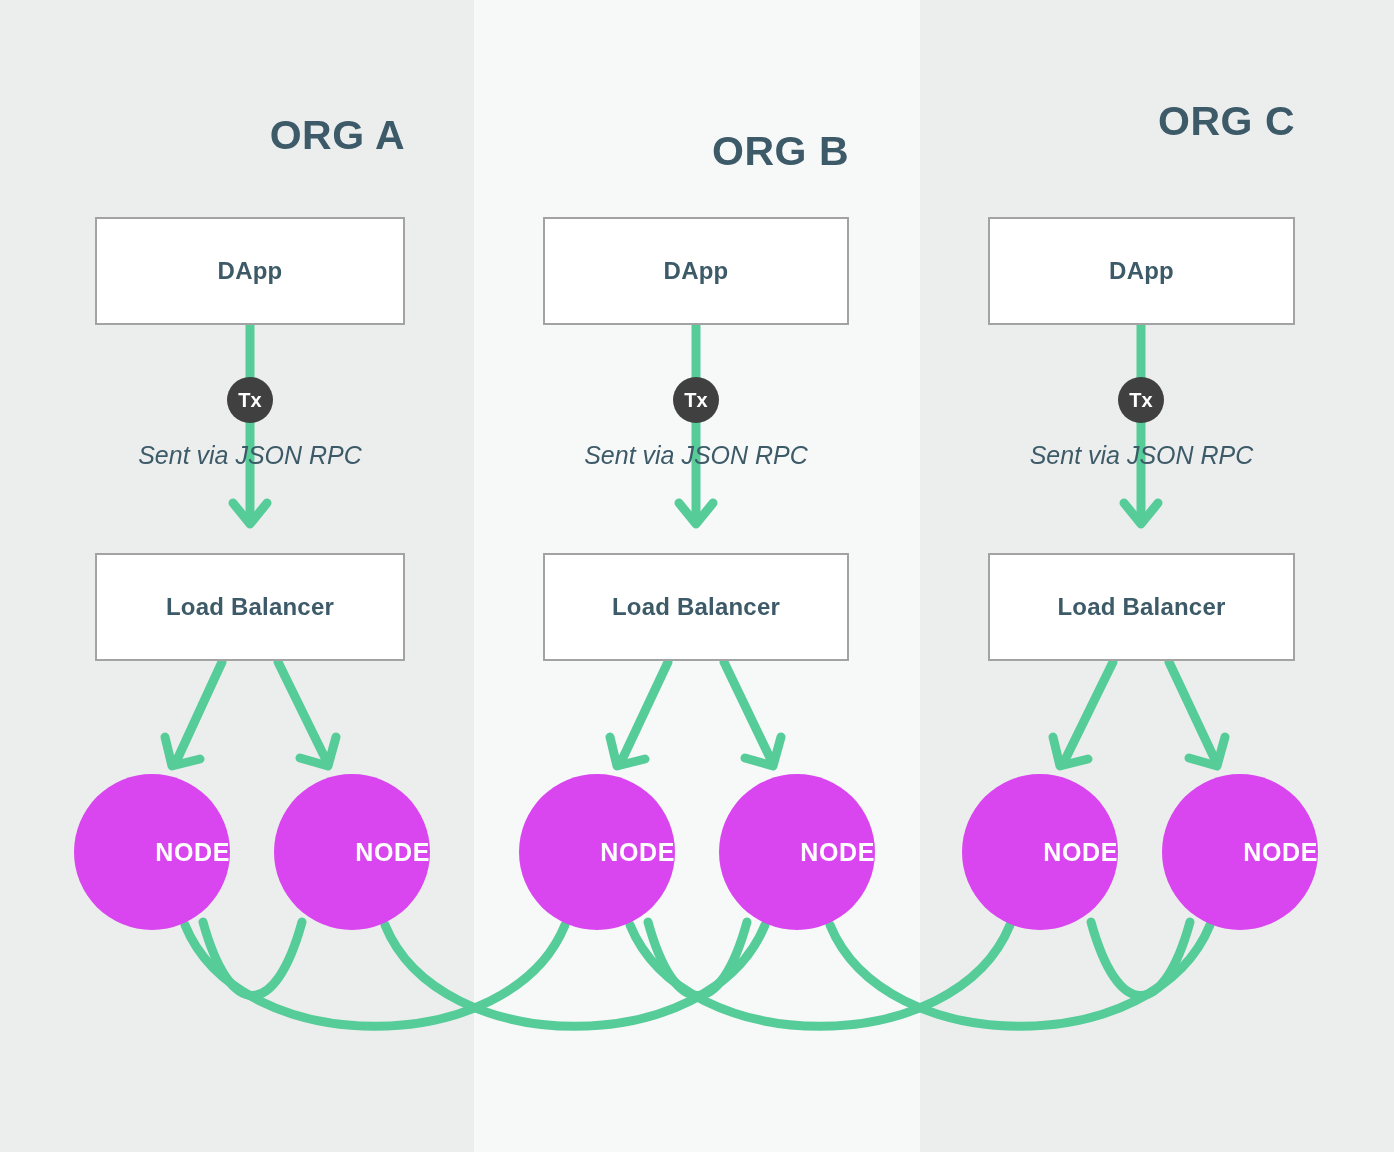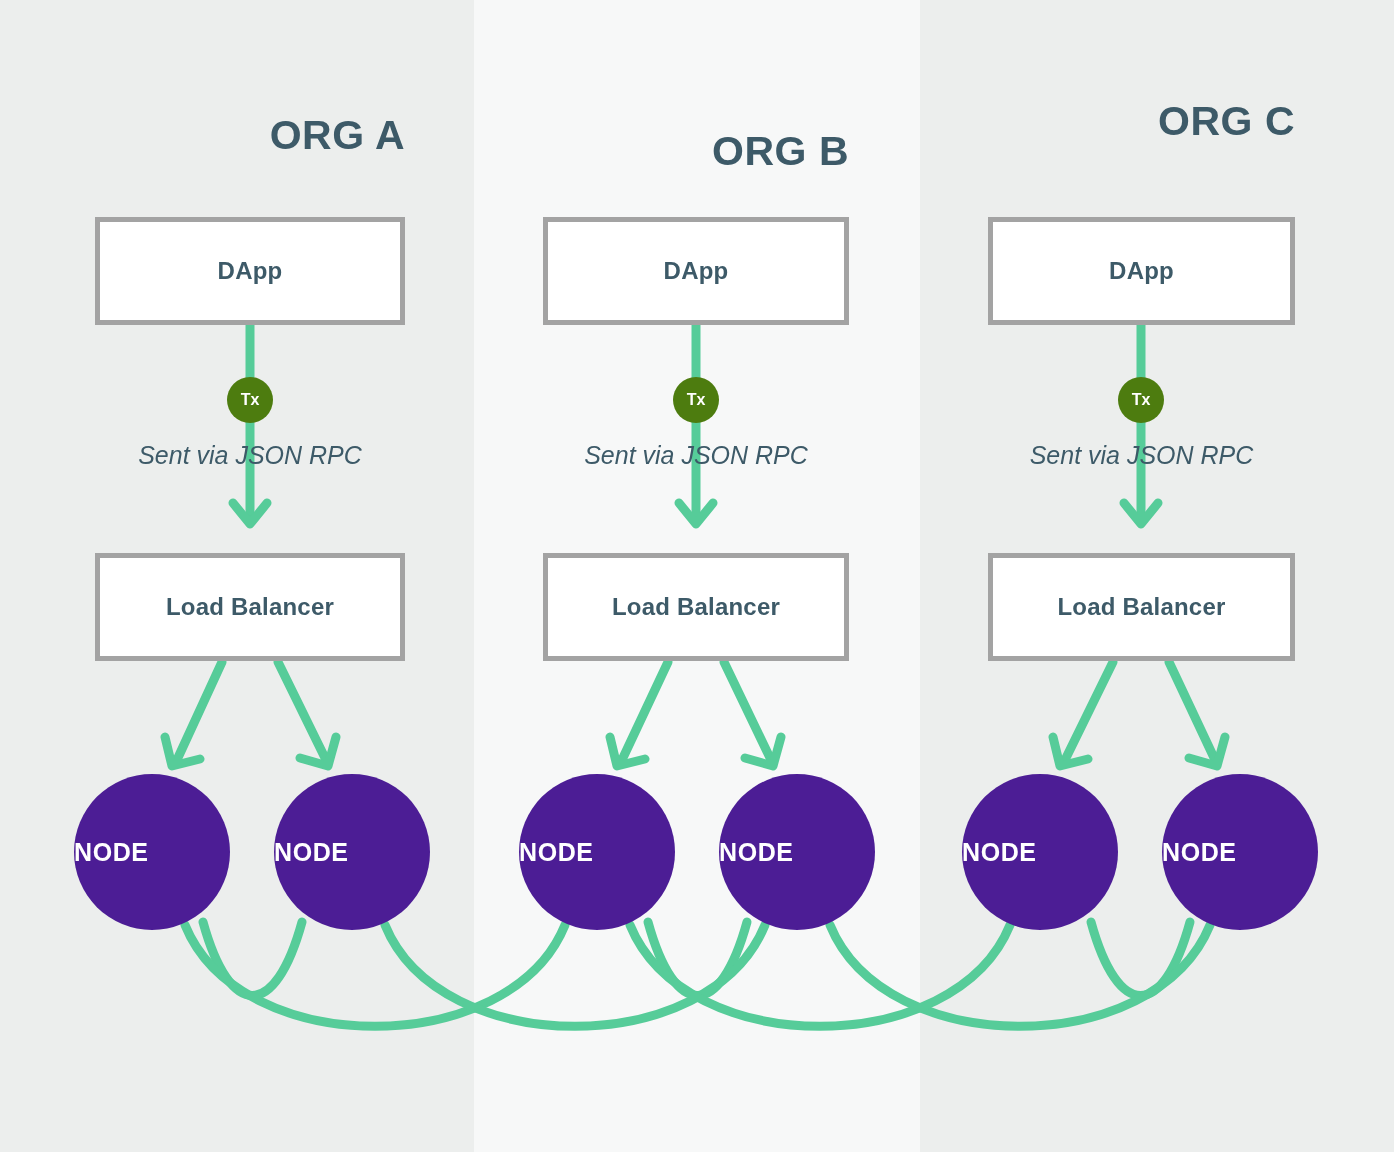--- a/index.html
+++ b/index.html
@@ -38,44 +38,44 @@
     font-size: 41px;
     font-weight: 700;
     letter-spacing: 0.5px;
     color: #3d5a68;
     white-space: nowrap;
   }
 
   .proc-box {
     position: absolute;
     background: #ffffff;
-    border: 5px solid #a3a3a3;
+    border: 2px solid #a3a3a3;
     box-sizing: border-box;
     display: flex;
     align-items: center;
     justify-content: center;
   }
   .proc-box span {
     font-size: 24px;
     font-weight: 700;
     color: #3d5a68;
     letter-spacing: 0.2px;
   }
 
   .tx-badge {
     position: absolute;
     width: 46px;
     height: 46px;
     border-radius: 50%;
-    background: #4d7c0f;
+    background: #404040;
     display: flex;
     align-items: center;
     justify-content: center;
     color: #ffffff;
-    font-size: 16px;
+    font-size: 20px;
     font-weight: 700;
   }
 
   .rpc-label {
     position: absolute;
     text-align: center;
     font-size: 25px;
     color: #3d5a68;
     white-space: nowrap;
     font-style: italic;
@@ -85,24 +85,24 @@
     padding: 0 4px;
   }
   .rpc-a, .rpc-c { background: #eceeed; }
   .rpc-b { background: #f7f8f8; }
 
   .node-circle {
     position: absolute;
     width: 156px;
     height: 156px;
     border-radius: 50%;
-    background: #4c1d95;
+    background: #d946ef;
     display: flex;
     align-items: center;
-    justify-content: flex-start;
+    justify-content: flex-end;
     color: #ffffff;
     font-size: 25px;
     font-weight: 700;
     letter-spacing: 0.6px;
   }
 </style>
 </head>
 <body>
 
 <div id="stage">

